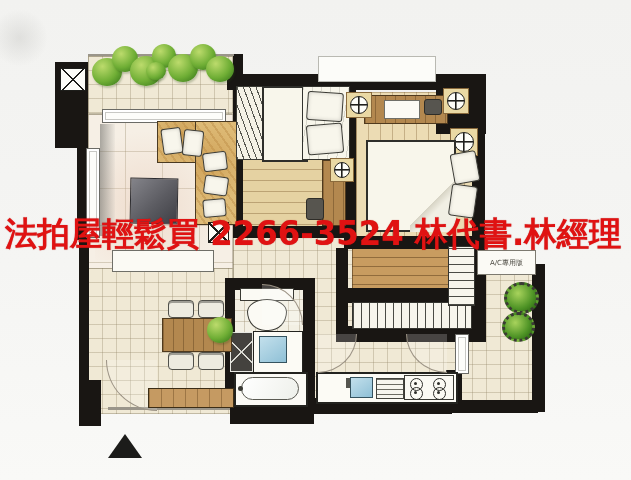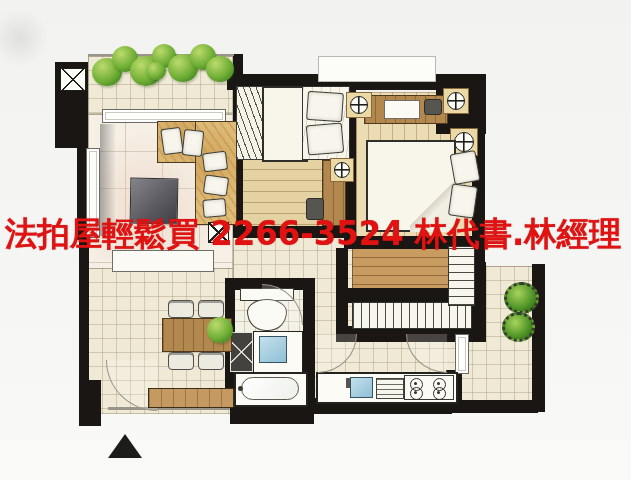--- a/index.html
+++ b/index.html
@@ -231,20 +231,21 @@
   <div class="drawers" style="left:376px;top:378px;width:26px;height:19px;"></div>
   <div class="abs" style="left:404px;top:375px;width:48px;height:23px;border:1.2px solid #3a3a34;background:#fbfaf4;">
     <span class="burner" style="left:5px;top:2px;"></span>
     <span class="burner" style="left:28px;top:2px;"></span>
     <span class="burner" style="left:5px;top:11px;"></span>
     <span class="burner" style="left:28px;top:11px;"></span>
   </div>
   <div class="arc br" style="left:318px;top:334px;width:38px;height:38px;"></div>
   <div class="arc bl" style="left:406px;top:334px;width:40px;height:38px;"></div>
 
+  <div class="ac-box" style="left:477px;top:250px;width:57px;height:23px;">A/C專用版</div>
   <div class="potplant" style="left:504px;top:282px;width:29px;height:26px;"></div>
   <div class="potplant" style="left:502px;top:312px;width:27px;height:24px;"></div>
 
   <div class="woodbar" style="left:162px;top:318px;width:68px;height:32px;"></div>
   <div class="chair" style="left:168px;top:300px;width:24px;height:16px;"></div>
   <div class="chair" style="left:198px;top:300px;width:24px;height:16px;"></div>
   <div class="chair" style="left:168px;top:352px;width:24px;height:16px;"></div>
   <div class="chair" style="left:198px;top:352px;width:24px;height:16px;"></div>
   <div class="plant" style="left:207px;top:317px;width:26px;height:26px;"></div>
   <div class="arc bl" style="left:106px;top:360px;width:50px;height:50px;"></div>

